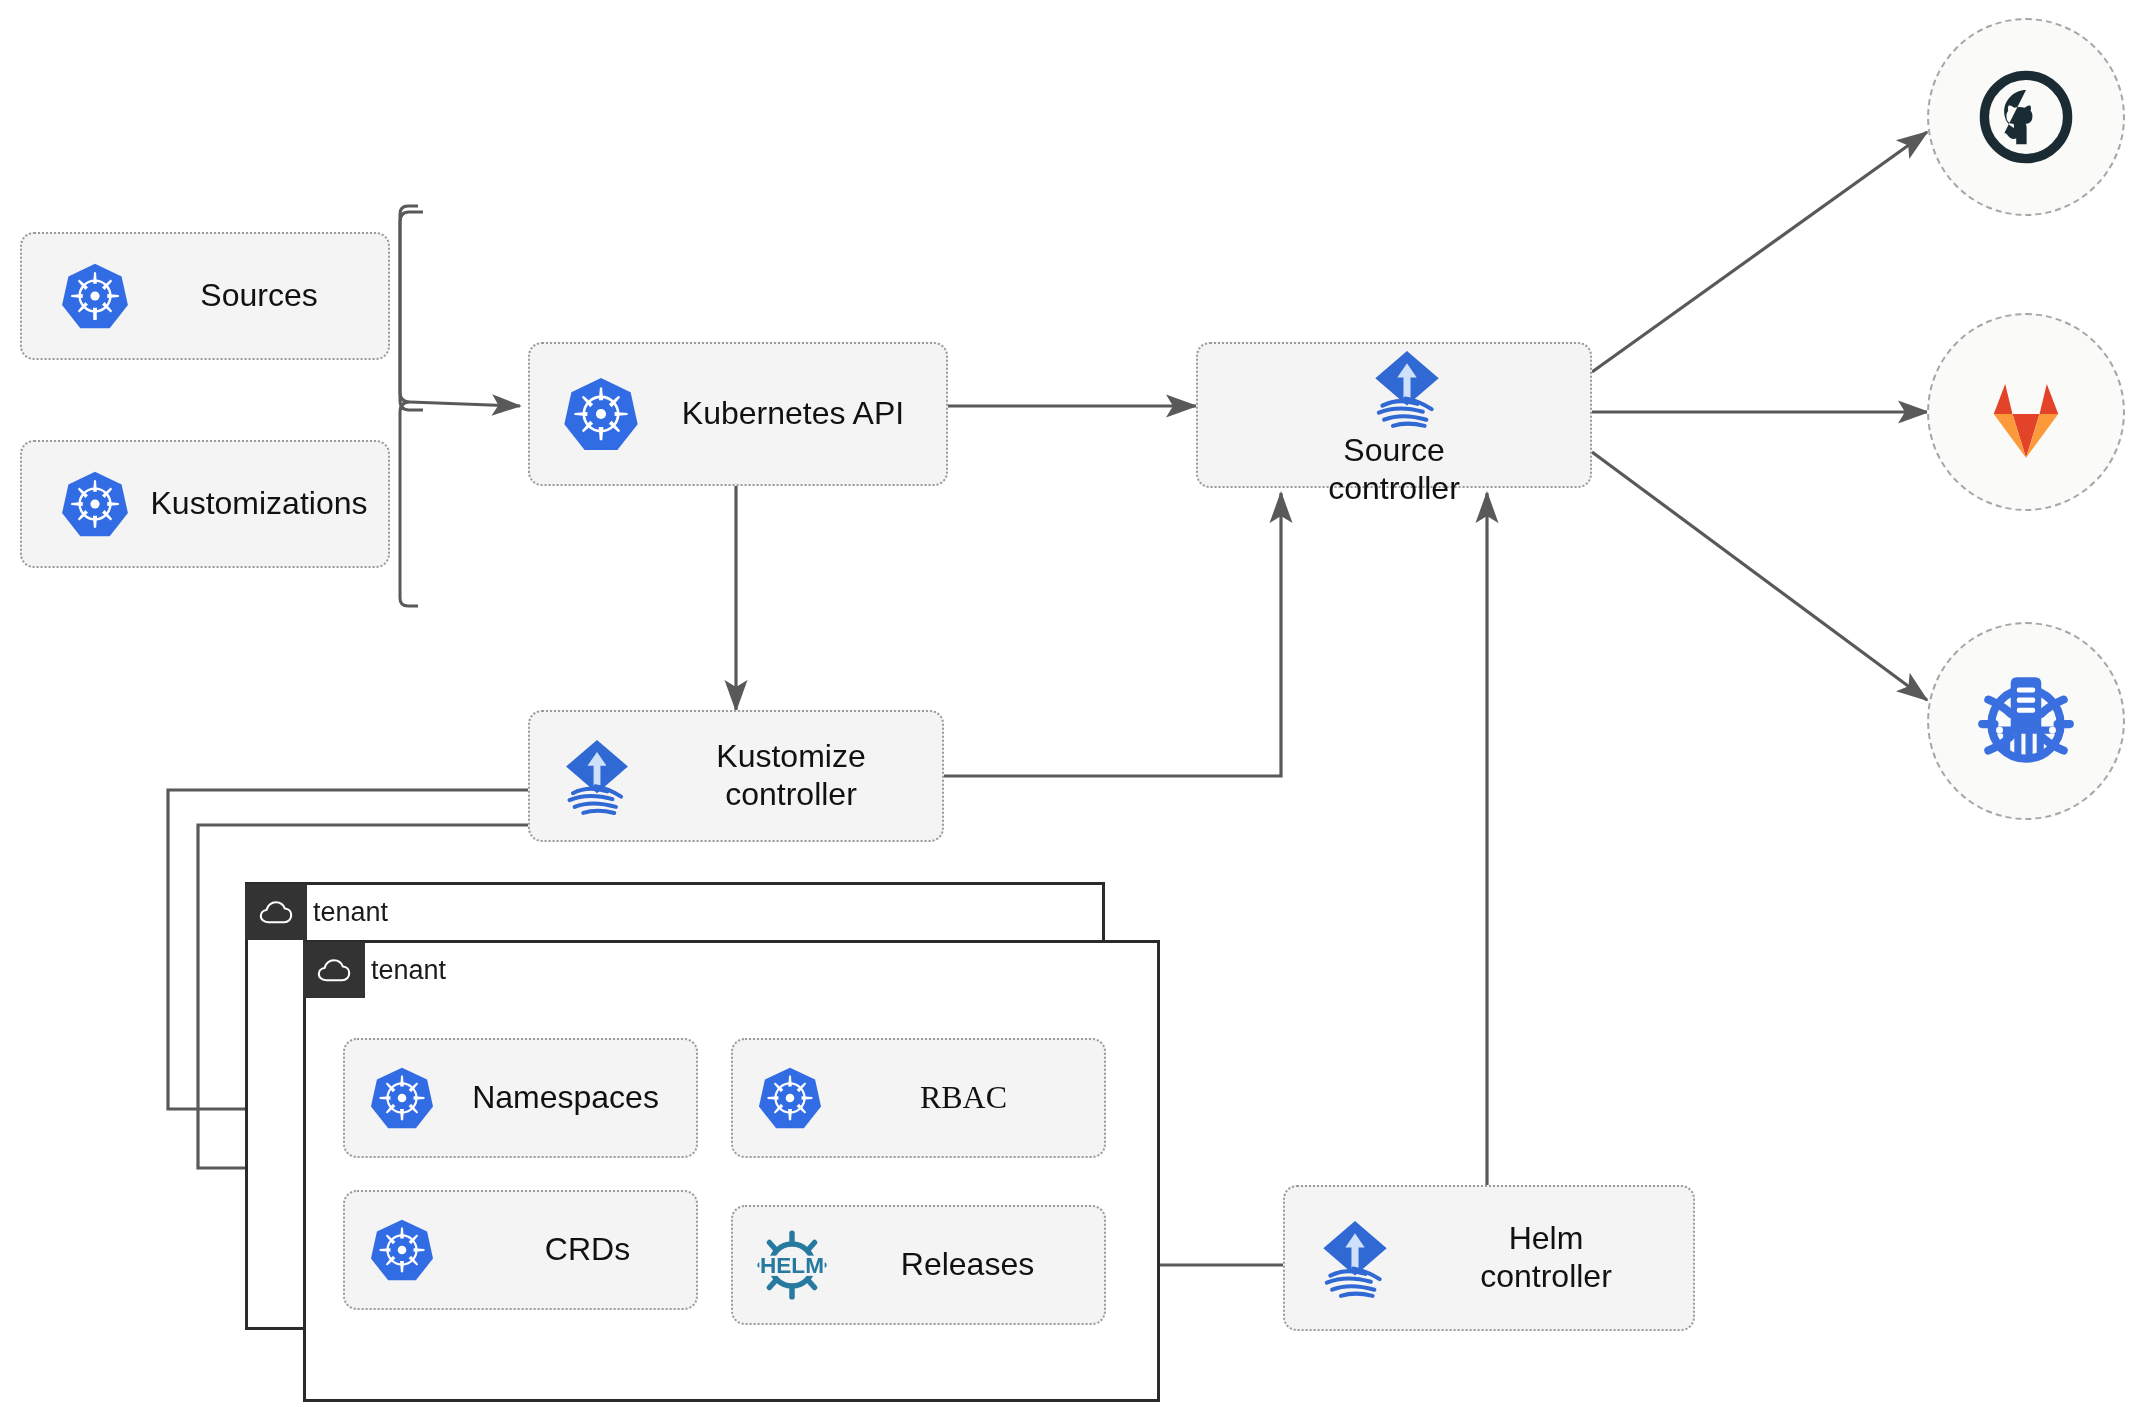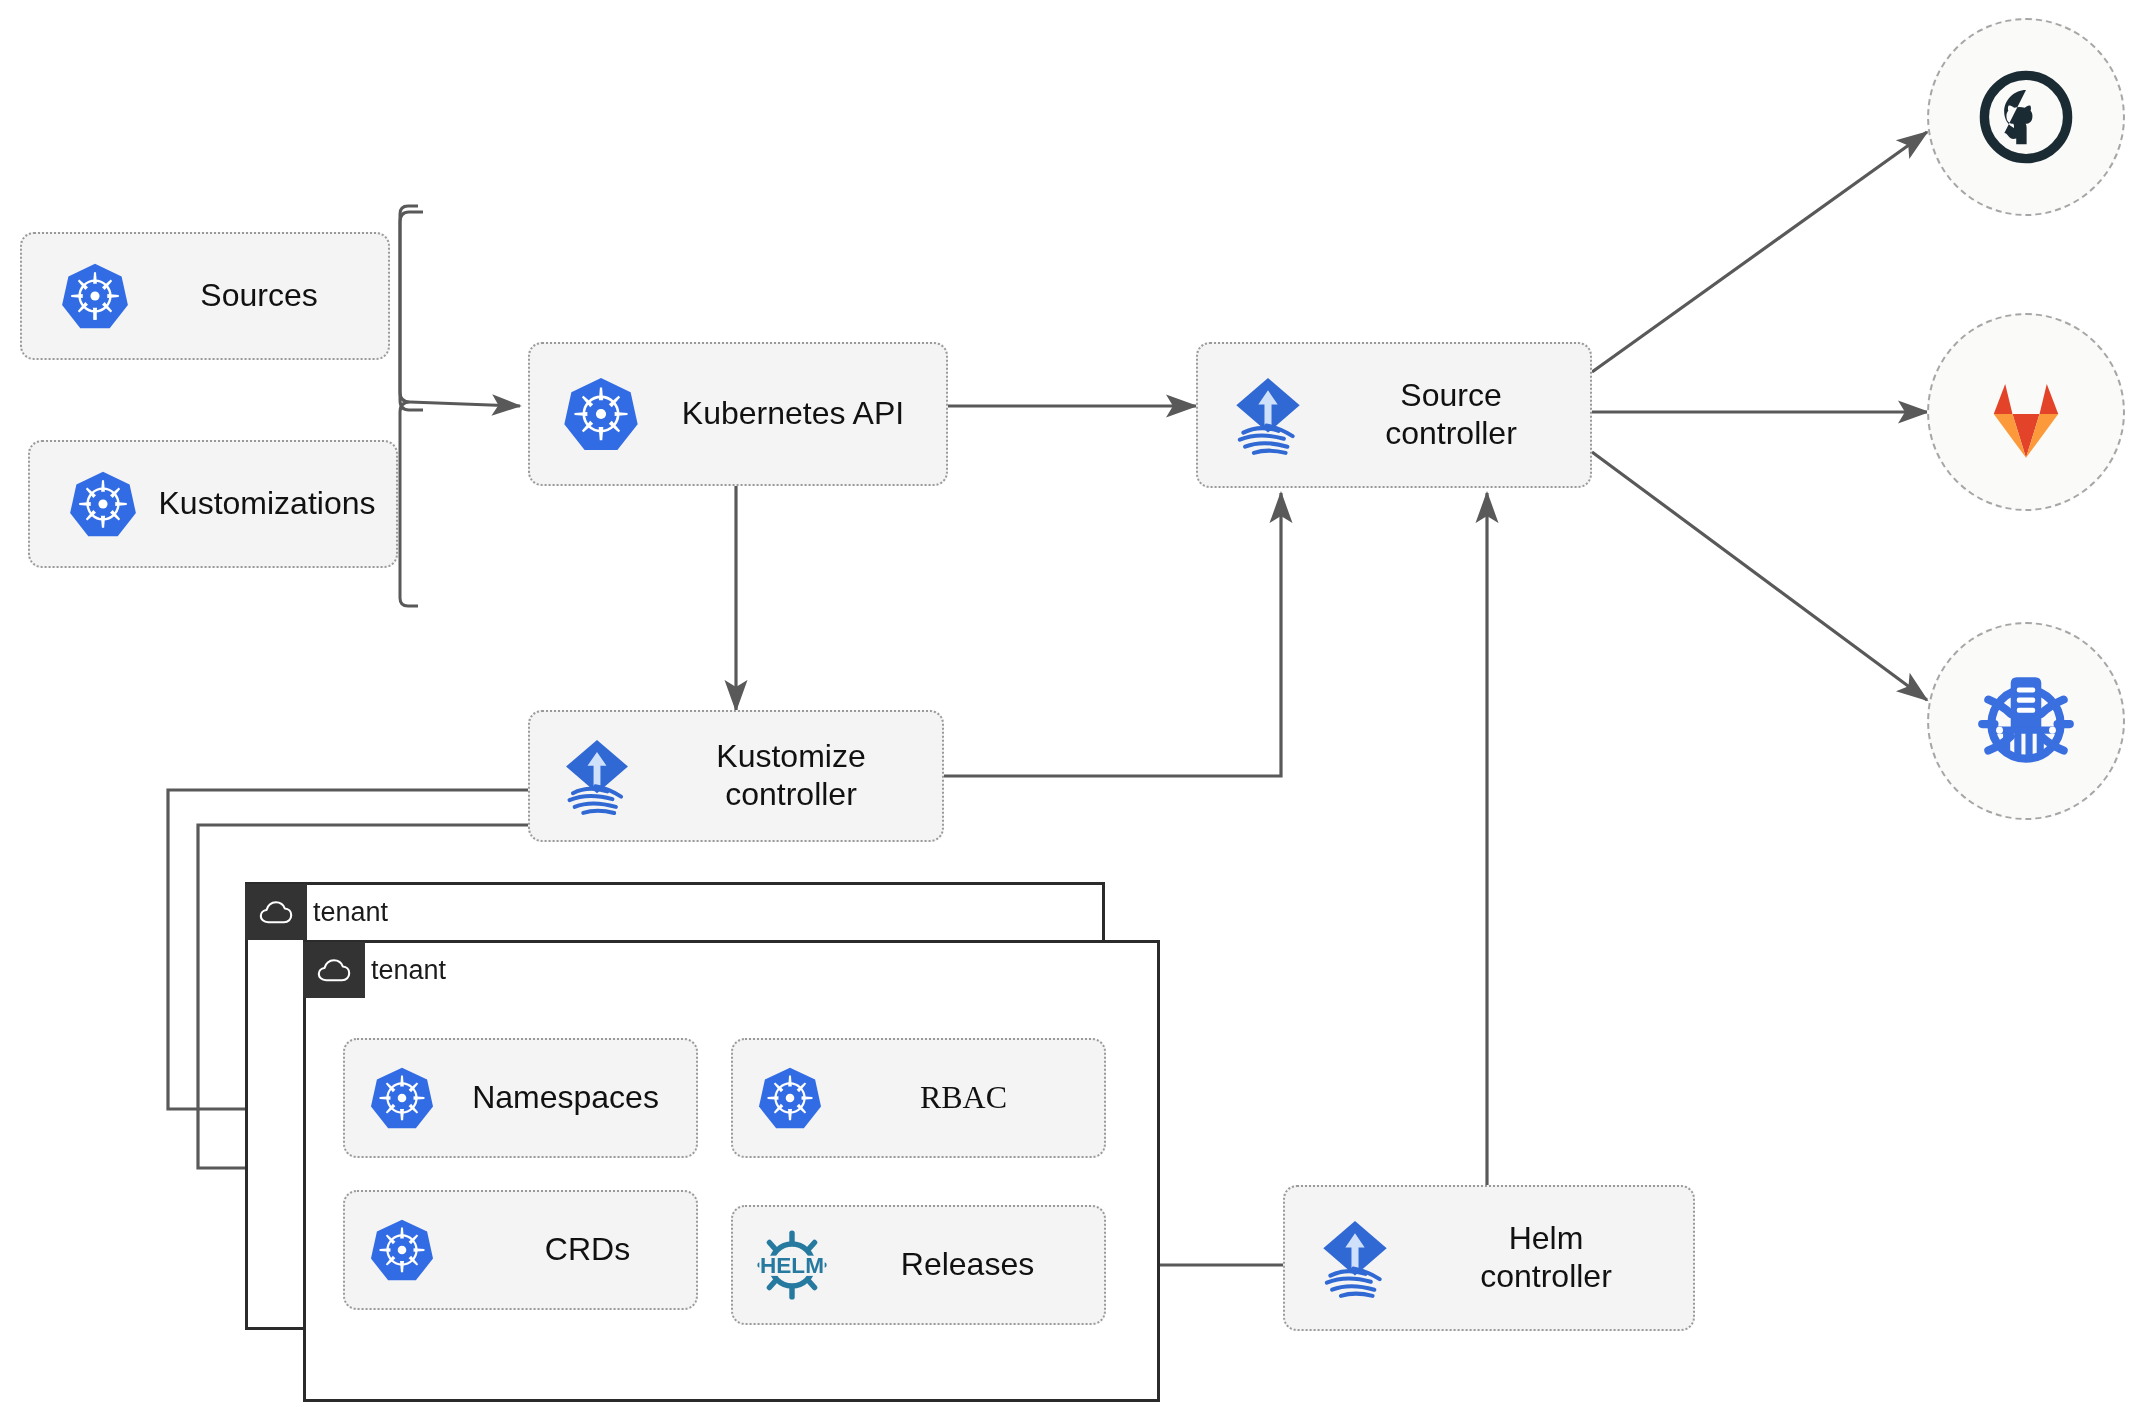--- a/index.html
+++ b/index.html
@@ -141,21 +141,21 @@
           <path d="M84,48.6 v2.8 l-16.5,1.3 v-5.4 Z"></path>
         </g>
         <g fill="none" stroke="#ffffff" stroke-width="3.4">
           <circle cx="50" cy="50" r="22"></circle>
         </g>
       </svg>
     </div>
     <div class="label">Sources</div>
   </div>
 
-  <div class="node" style="left:28px;top:440px;width:370px;height:128px;">
+  <div class="node" style="left:20px;top:440px;width:370px;height:128px;">
     <div class="ico" style="margin-left:38px;">
       <svg width="70" height="70" viewBox="0 0 100 100">
         <path d="M50,4 L88,22 L97,63 L71,96 L29,96 L3,63 L12,22 Z" fill="#326ce5"></path>
         <g fill="#ffffff">
           <circle cx="50" cy="50" r="6.5"></circle>
           <path d="M48.6,16 h2.8 l1.3,16.5 h-5.4 Z"></path>
           <path d="M47,66.8 h6 l-1.4,17 h-3.2 Z"></path>
           <path d="M25.5,28.5 l2,-2 l12.5,11 l-3.8,3.8 Z"></path>
           <path d="M74.5,28.5 l-2,-2 l-12.5,11 l3.8,3.8 Z"></path>
           <path d="M25.5,71.5 l2,2 l12.5,-11 l-3.8,-3.8 Z"></path>
@@ -187,21 +187,21 @@
           <path d="M84,48.6 v2.8 l-16.5,1.3 v-5.4 Z"></path>
         </g>
         <g fill="none" stroke="#ffffff" stroke-width="3.4">
             <circle cx="50" cy="50" r="22"></circle>
           </g>
       </svg>
     </div>
     <div class="label">Kubernetes API</div>
   </div>
 
-  <div class="node" style="left:1196px;top:342px;width:396px;height:146px;">
+  <div class="node" style="left:1196px;top:342px;width:396px;height:146px;flex-direction:column;">
     <div class="ico" style="margin-left:26px;">
       <svg width="88" height="88" viewBox="0 0 100 100">
         <path d="M50,8 L86,39 L50,70 L14,39 Z" fill="#3068d4"></path>
         <path d="M50,22 L61,38 L54,38 L54,62 L46,62 L46,38 L39,38 Z" fill="#cfe0fb"></path>
         <g stroke="#3068d4" stroke-width="4.6" stroke-linecap="round" fill="none">
           <path d="M22,70 Q40,61 62,68"></path>
           <path d="M18,78 Q40,69 68,77"></path>
           <path d="M24,86 Q44,78 72,86"></path>
           <path d="M34,93 Q50,88 70,93"></path>
           <path d="M48,62 Q62,64 78,74"></path>

